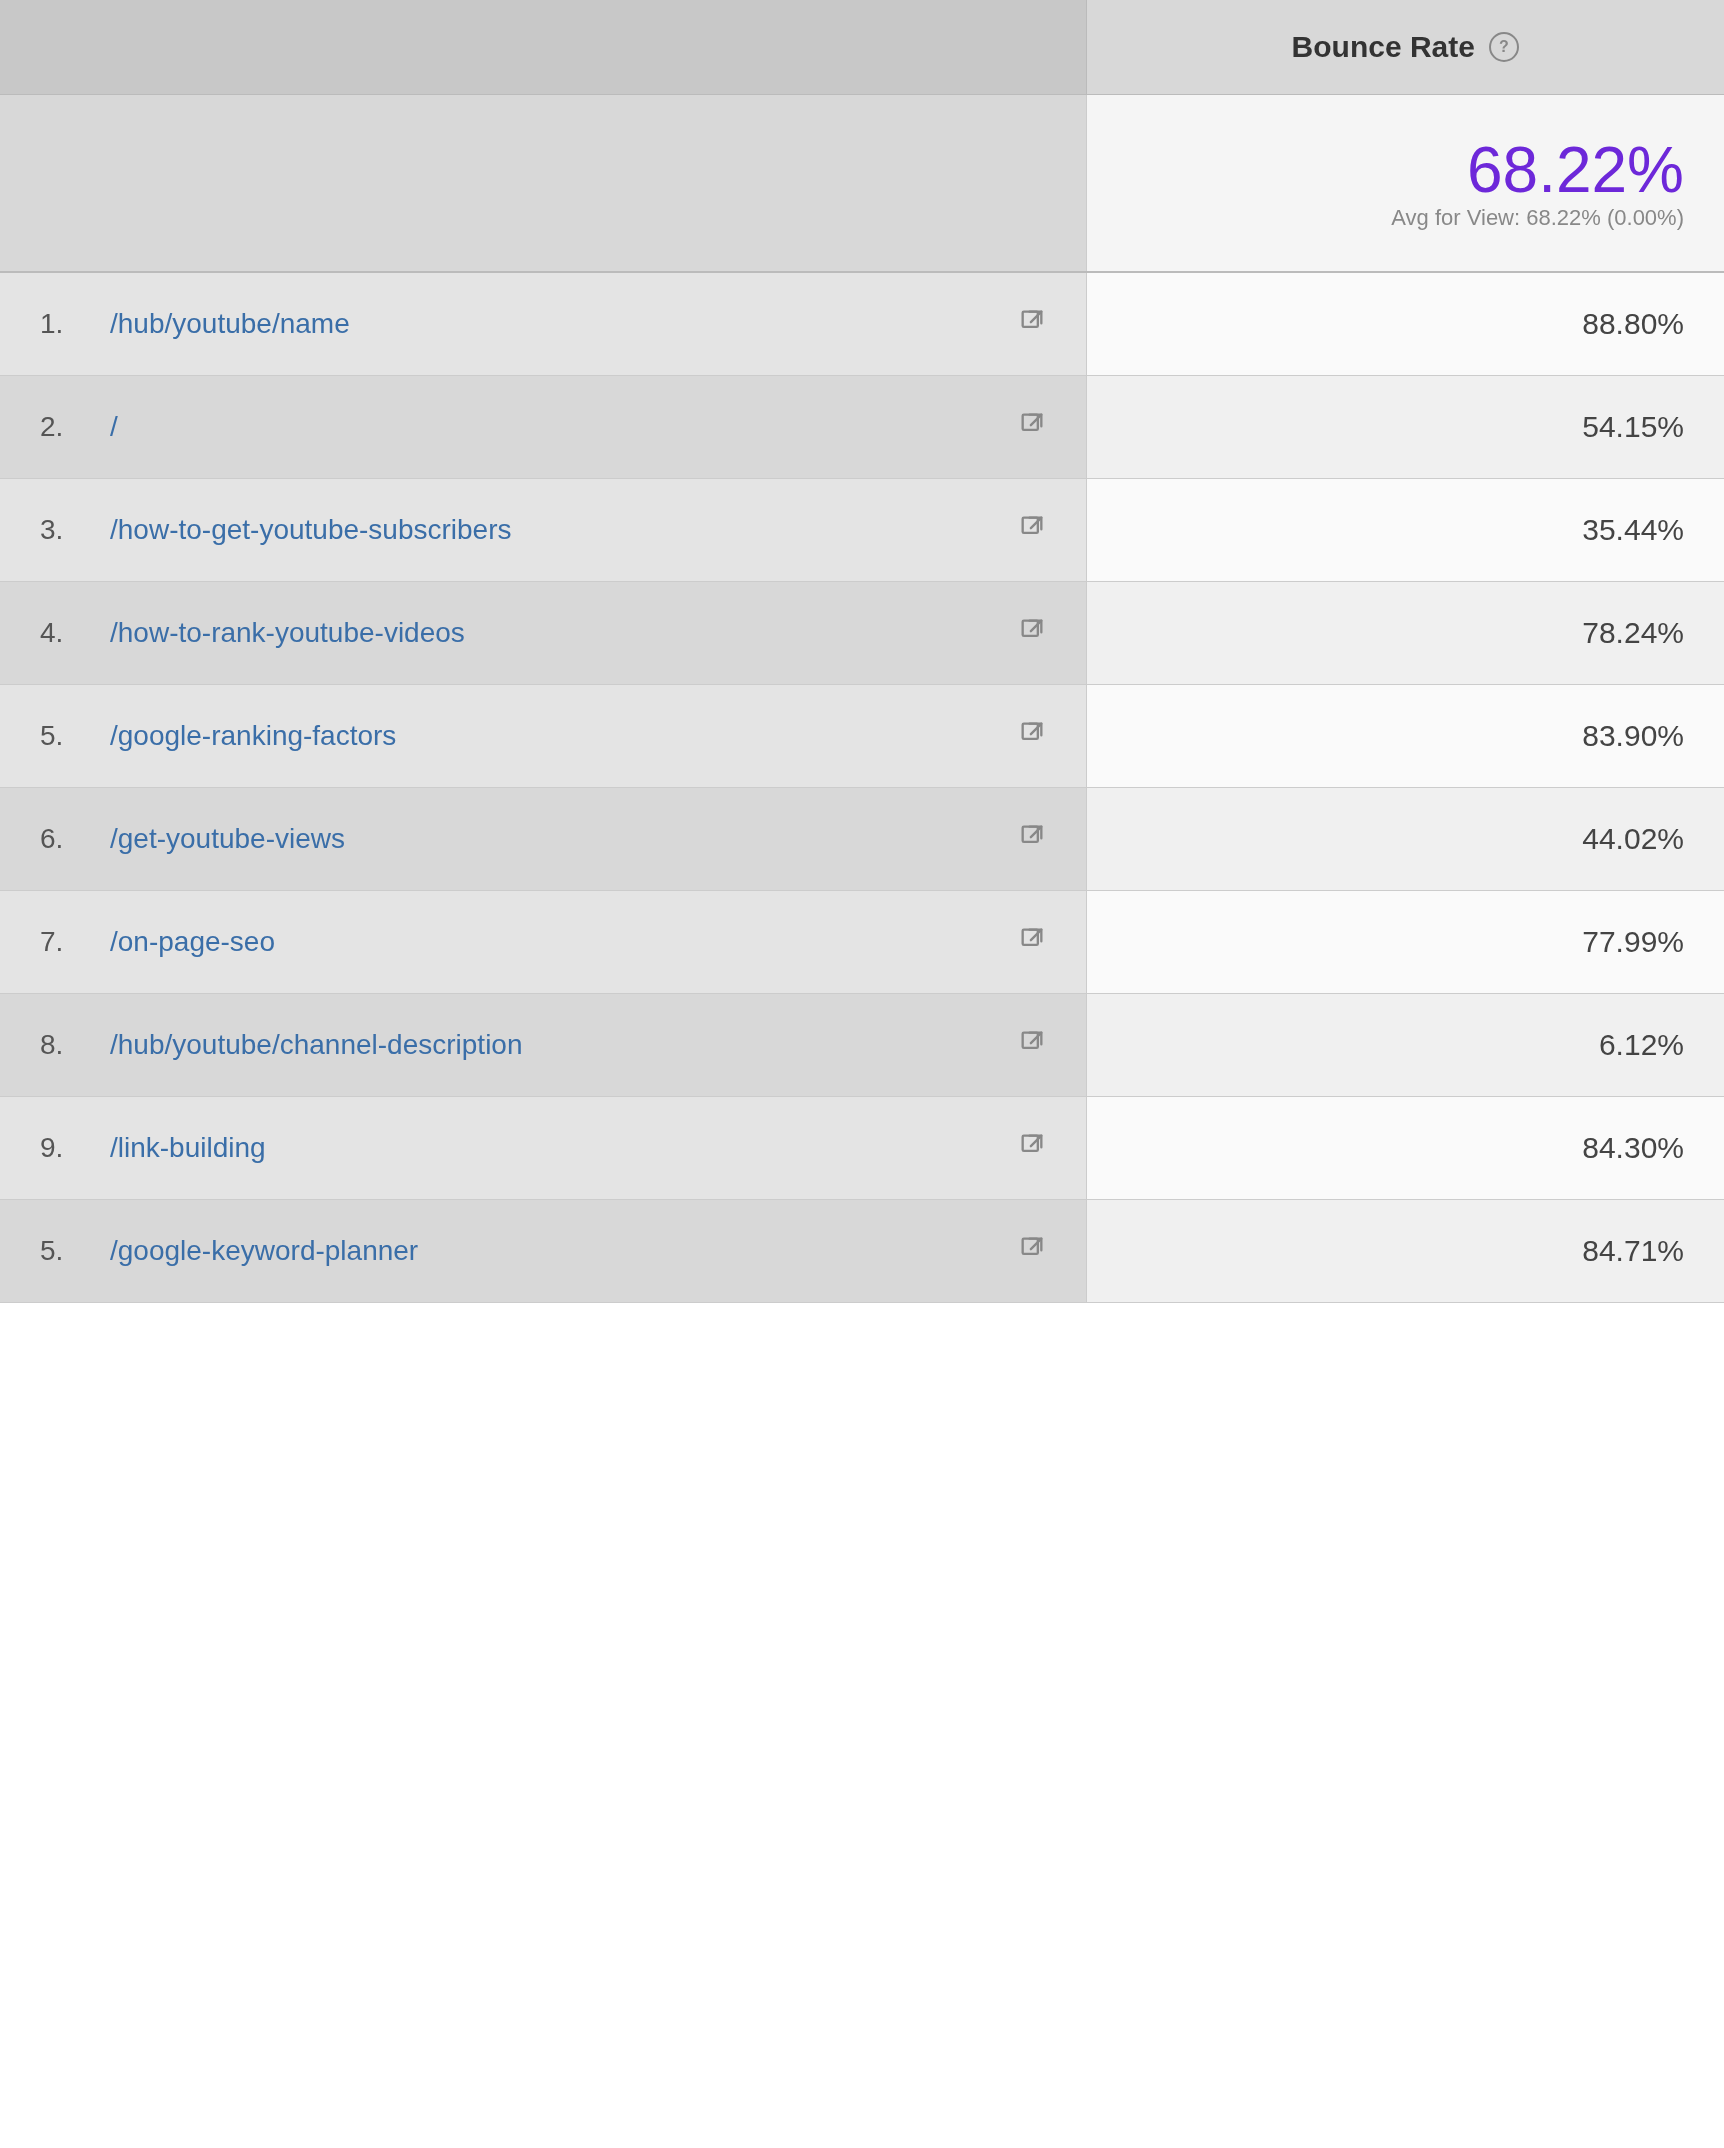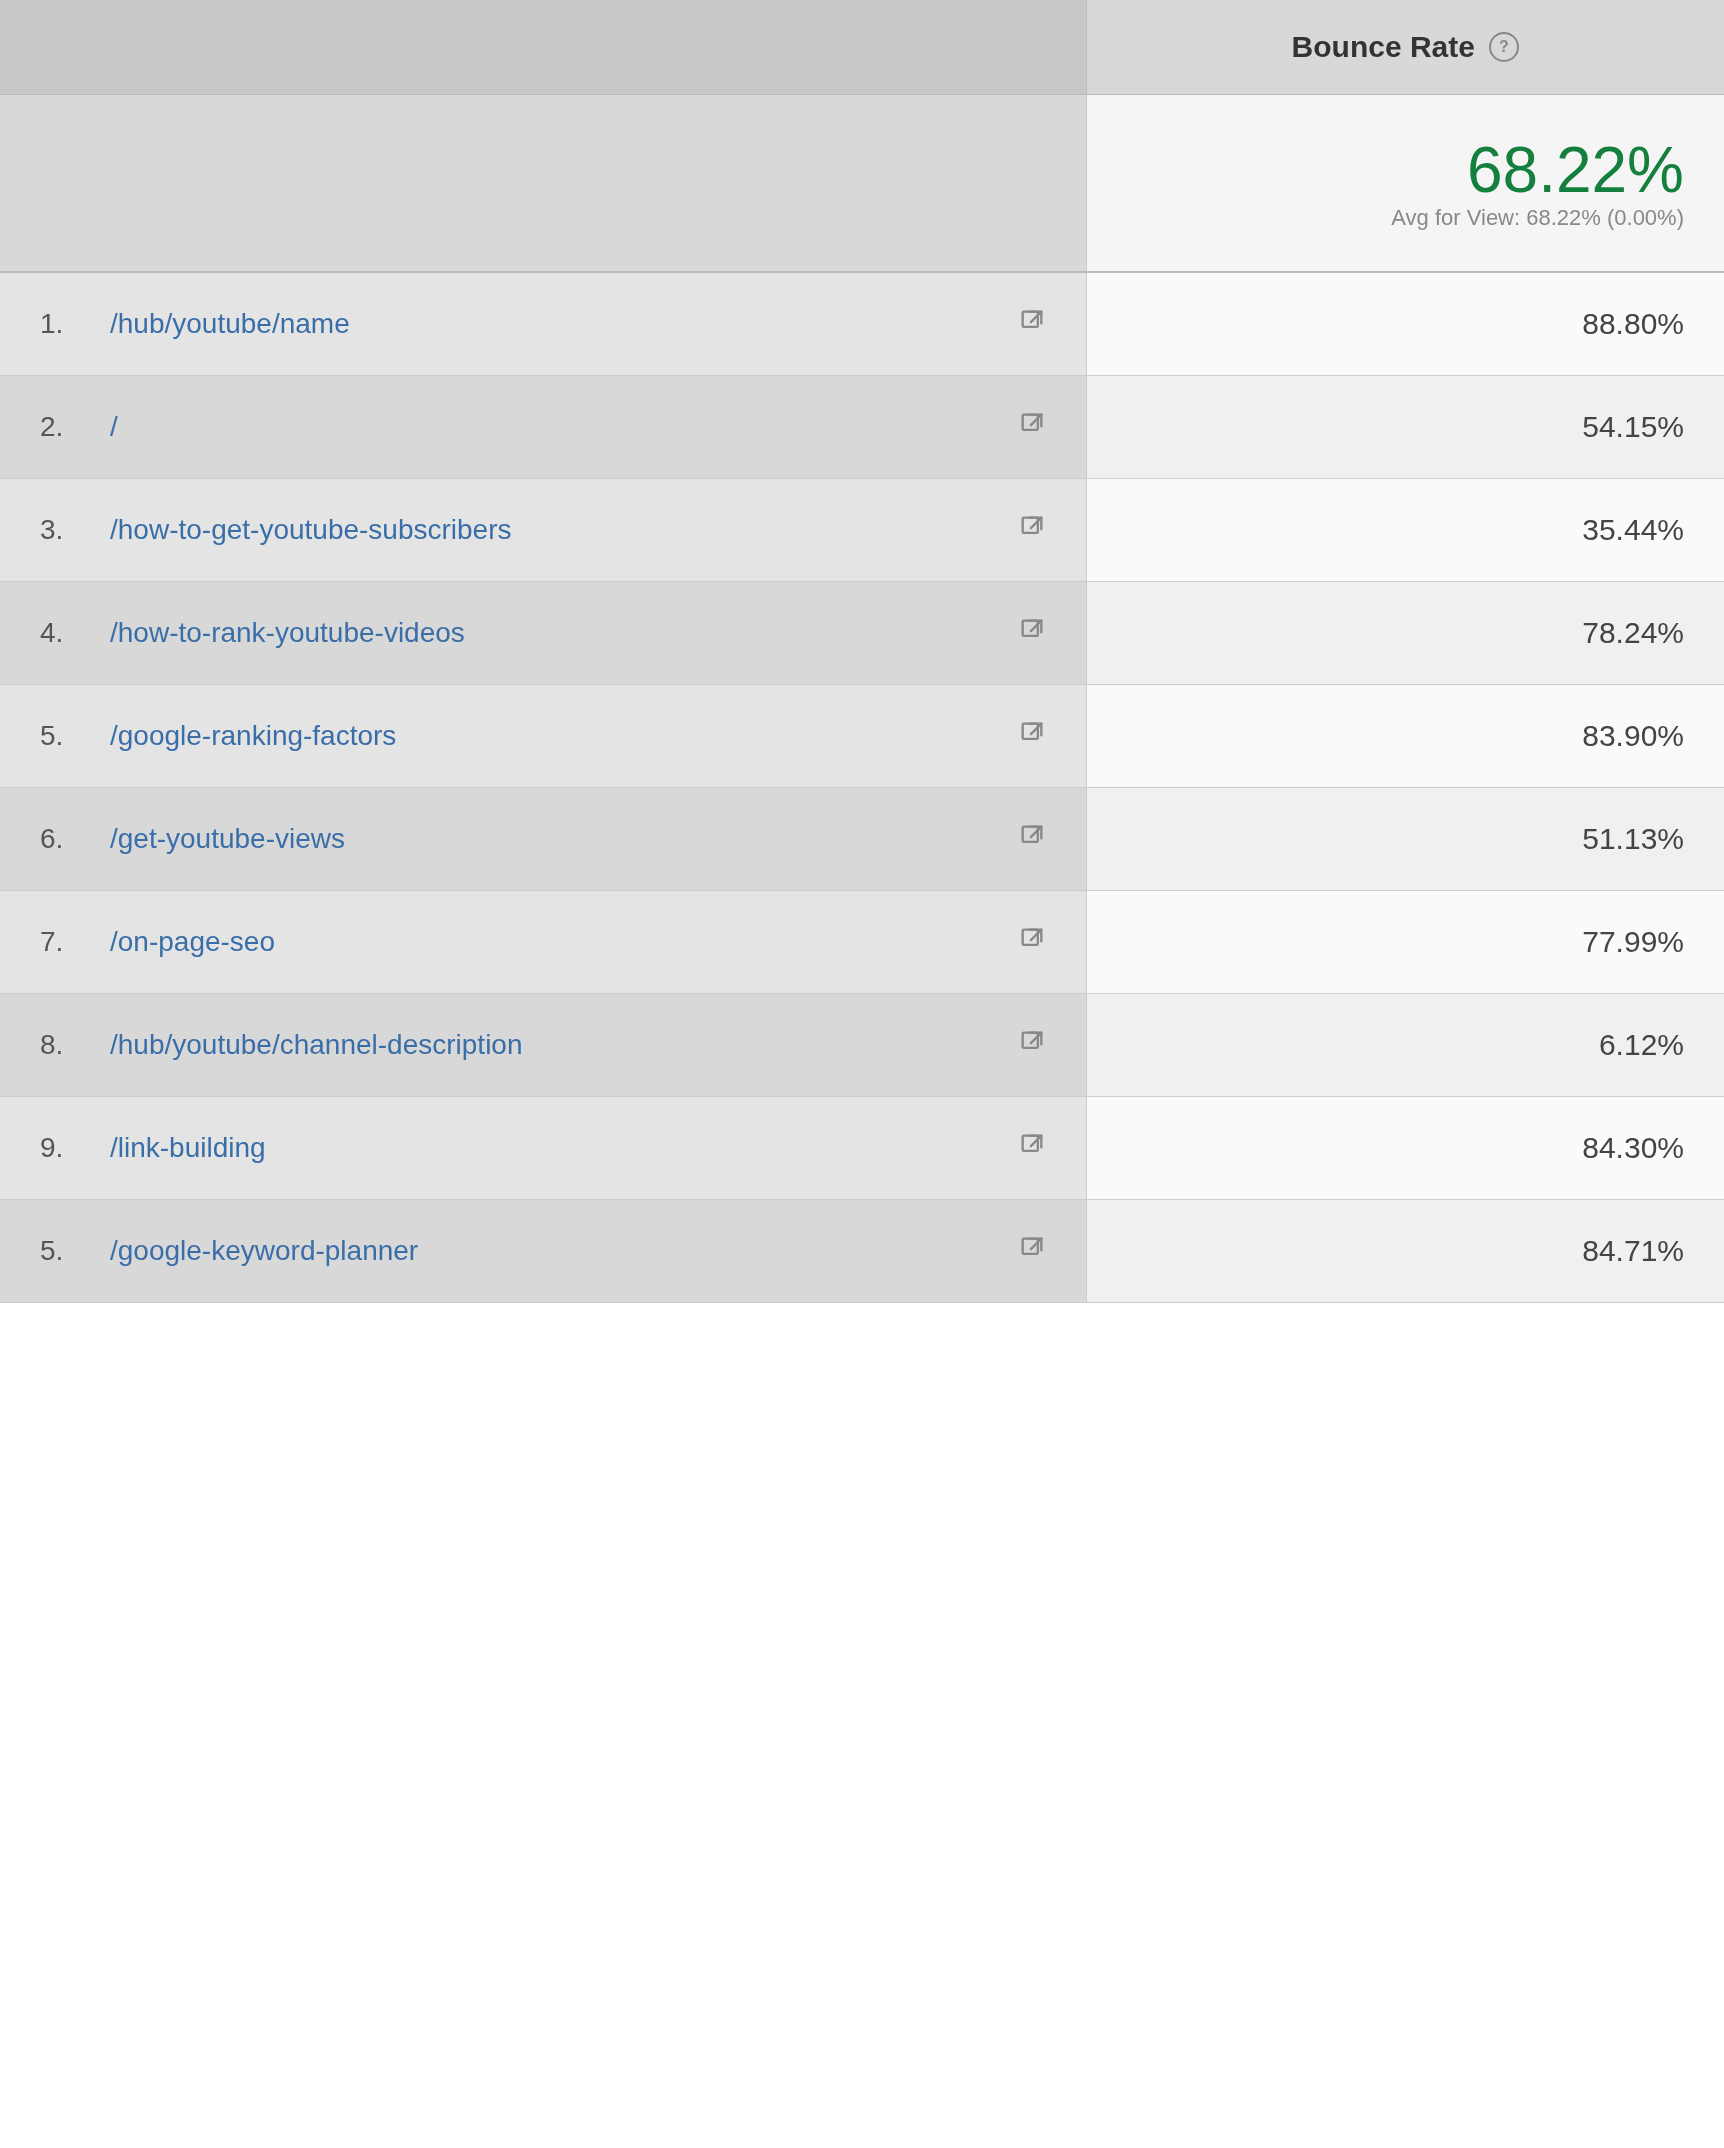--- a/index.html
+++ b/index.html
@@ -94,21 +94,21 @@
       background: #f5f5f5;
       text-align: right;
       padding: 40px 40px;
       vertical-align: middle;
       border-bottom: 2px solid #bbb;
       border-left: 1px solid #ccc;
     }
 
     .summary-bounce-value {
       font-size: 64px;
-      color: #15803d;
+      color: #6d28d9;
       display: block;
       line-height: 1.1;
     }
 
     .summary-bounce-avg {
       font-size: 22px;
       color: #888;
       display: block;
     }
 
@@ -285,21 +285,21 @@
           <div class="row-content">
             <span class="row-number">6.</span>
             <a class="row-link" href="#">/get-youtube-views</a>
             <span style="flex-shrink: 0; color: rgb(136, 136, 136); font-size: 22px; cursor: pointer;"><svg viewBox="0 0 24 24" width="28" height="28" fill="none" stroke="#888" stroke-width="2" stroke-linecap="round" stroke-linejoin="round">
       <rect x="4" y="4" width="13" height="13" rx="1"></rect>
       <polyline points="10 4 20 4 20 14"></polyline>
       <line x1="20" y1="4" x2="11" y2="13"></line>
     </svg></span>
           </div>
         </td>
-        <td class="cell-bounce">51.13%</td>
+        <td class="cell-bounce">44.02%</td>
       </tr>
       <tr class="data-row">
         <td class="cell-landing">
           <div class="row-content">
             <span class="row-number">7.</span>
             <a class="row-link" href="#">/on-page-seo</a>
             <span style="flex-shrink: 0; color: rgb(136, 136, 136); font-size: 22px; cursor: pointer;"><svg viewBox="0 0 24 24" width="28" height="28" fill="none" stroke="#888" stroke-width="2" stroke-linecap="round" stroke-linejoin="round">
       <rect x="4" y="4" width="13" height="13" rx="1"></rect>
       <polyline points="10 4 20 4 20 14"></polyline>
       <line x1="20" y1="4" x2="11" y2="13"></line>

